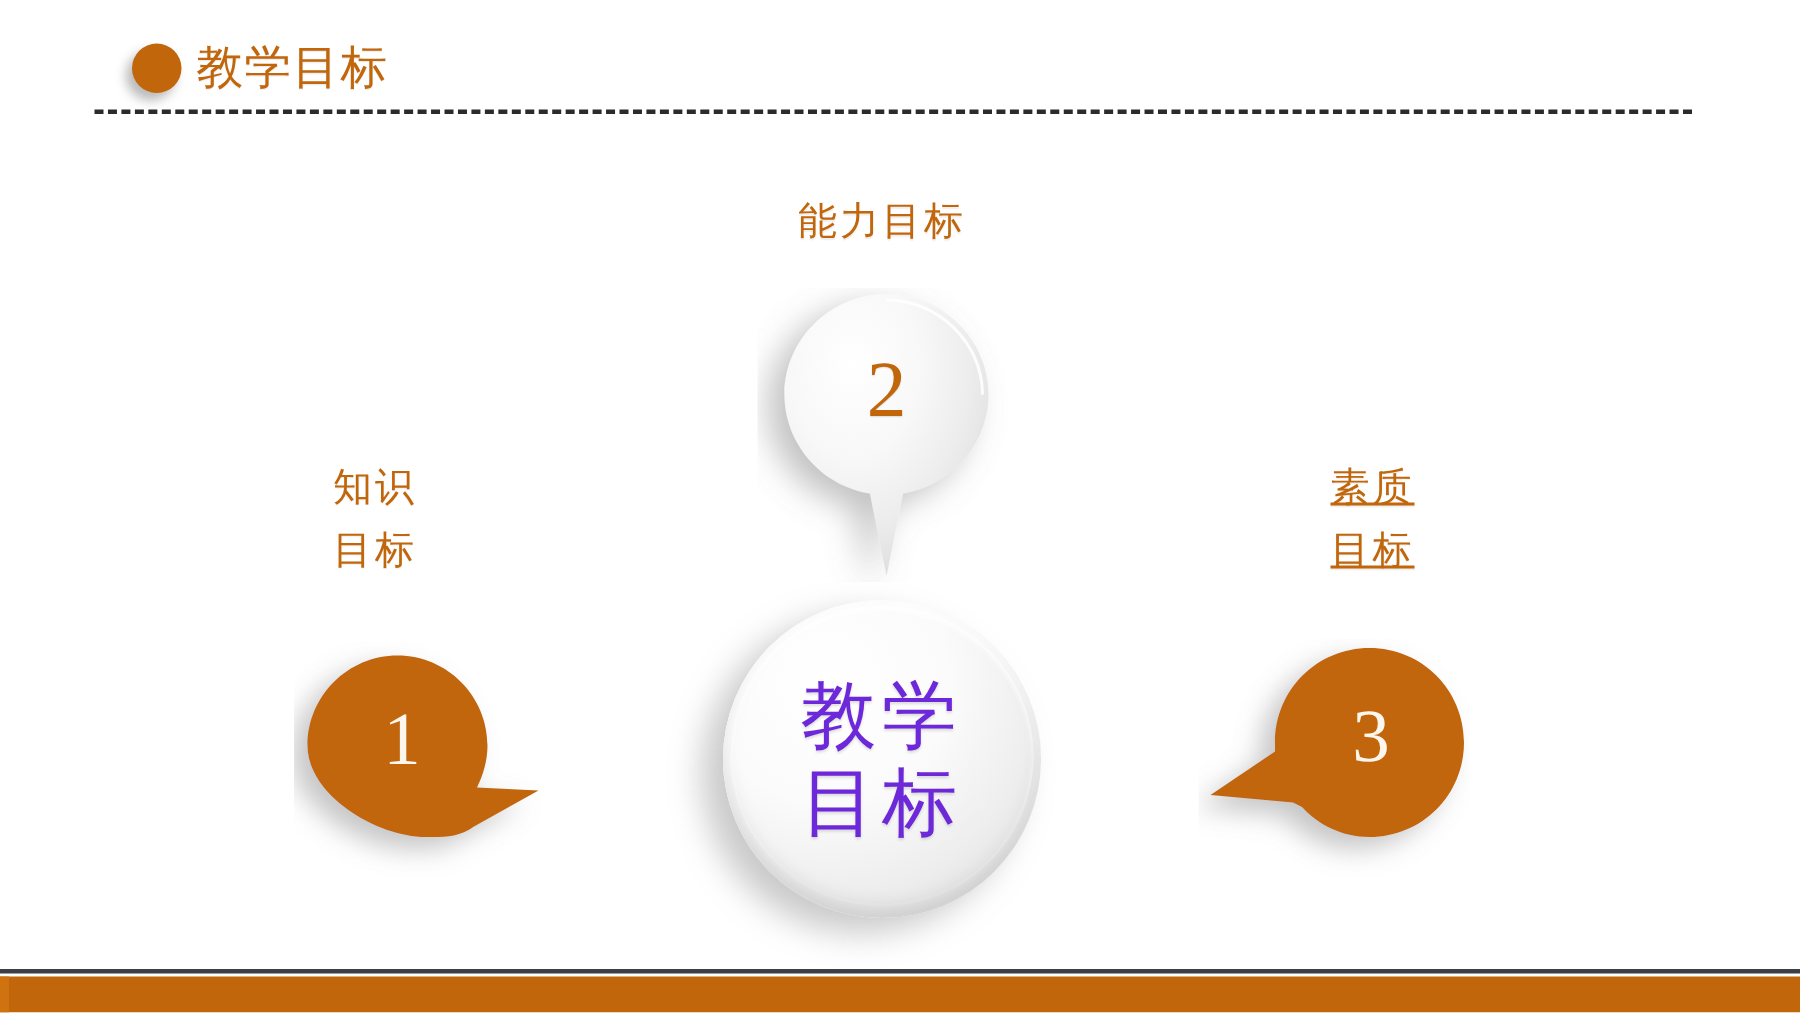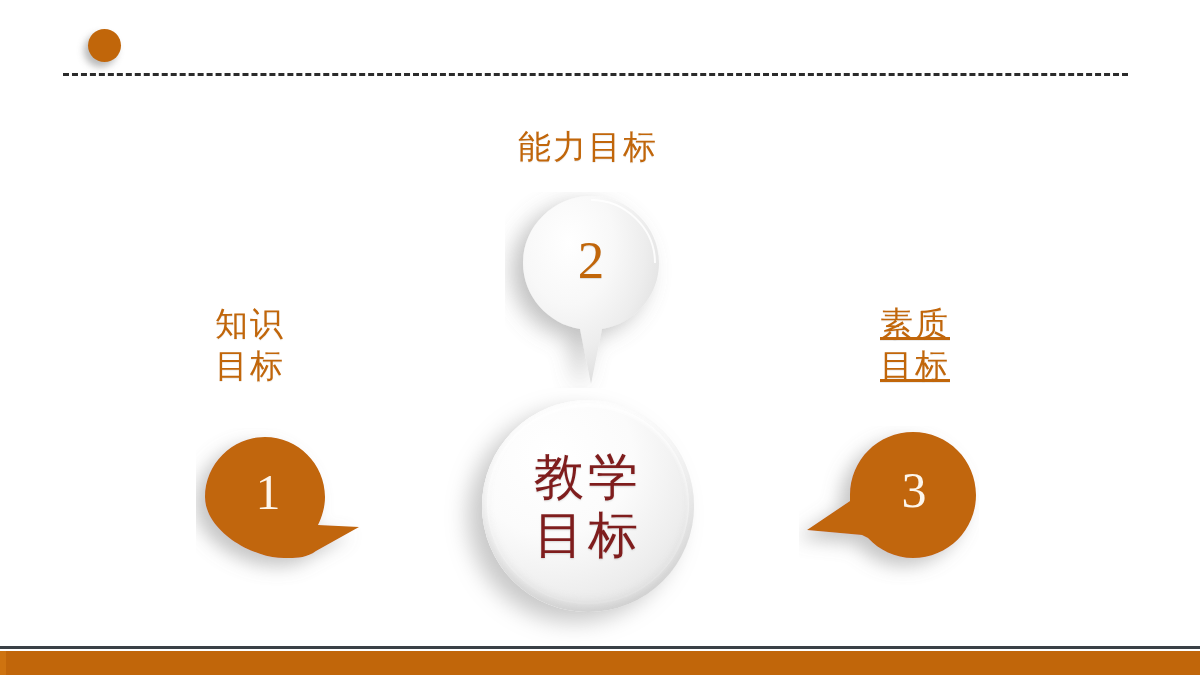--- a/index.html
+++ b/index.html
@@ -46,21 +46,21 @@
     position:absolute;
     left:63px; top:73px;
     width:1065px; height:0;
     border-top:3px dashed #2b2b2b;
   }
 
   
   .label {
     position:absolute;
     color:#C1660A;
-    font-size:33px;
+    font-size:26px;
     line-height:42px;
     text-align:center;
     letter-spacing:2px;
     white-space:pre-line;
     text-shadow:0 1px 1px rgba(0,0,0,0.08);
   }
   .label-top   { left:428px; top:126px; width:320px; }
   .label-left  { left:140px; top:303px; width:220px; }
   .label-right { left:805px; top:303px; width:220px;text-decoration:underline; }
 
@@ -88,21 +88,21 @@
     border-radius:50%;
     box-shadow:inset 0 2px 4px rgba(255,255,255,0.9);
   }
   .center-text {
     position:absolute;
     inset:0;
     display:flex;
     flex-direction:column;
     align-items:center;
     justify-content:center;
-    color:#7f1d1d;
+    color:#6d28d9;
     font-size:50px;
     line-height:58px;
     letter-spacing:4px;
     white-space:pre-line;
     text-align:center;
     text-shadow:0 1px 2px rgba(0,0,0,0.14);
   }
 
   
   .bubble2 {
@@ -164,20 +164,21 @@
     background:#CE7310;
   }
 </style>
 </head>
 <body>
 
 <div class="slide">
 
   <div class="header">
     <div class="header-bullet"></div>
+    <div class="header-title">教学目标</div>
     <div class="header-rule"></div>
   </div>
 
   <div class="label label-top">能力目标</div>
   <div class="label label-left">知识
 目标</div>
   <div class="label label-right">素质
 目标</div>
 
   <div class="bubble2">

